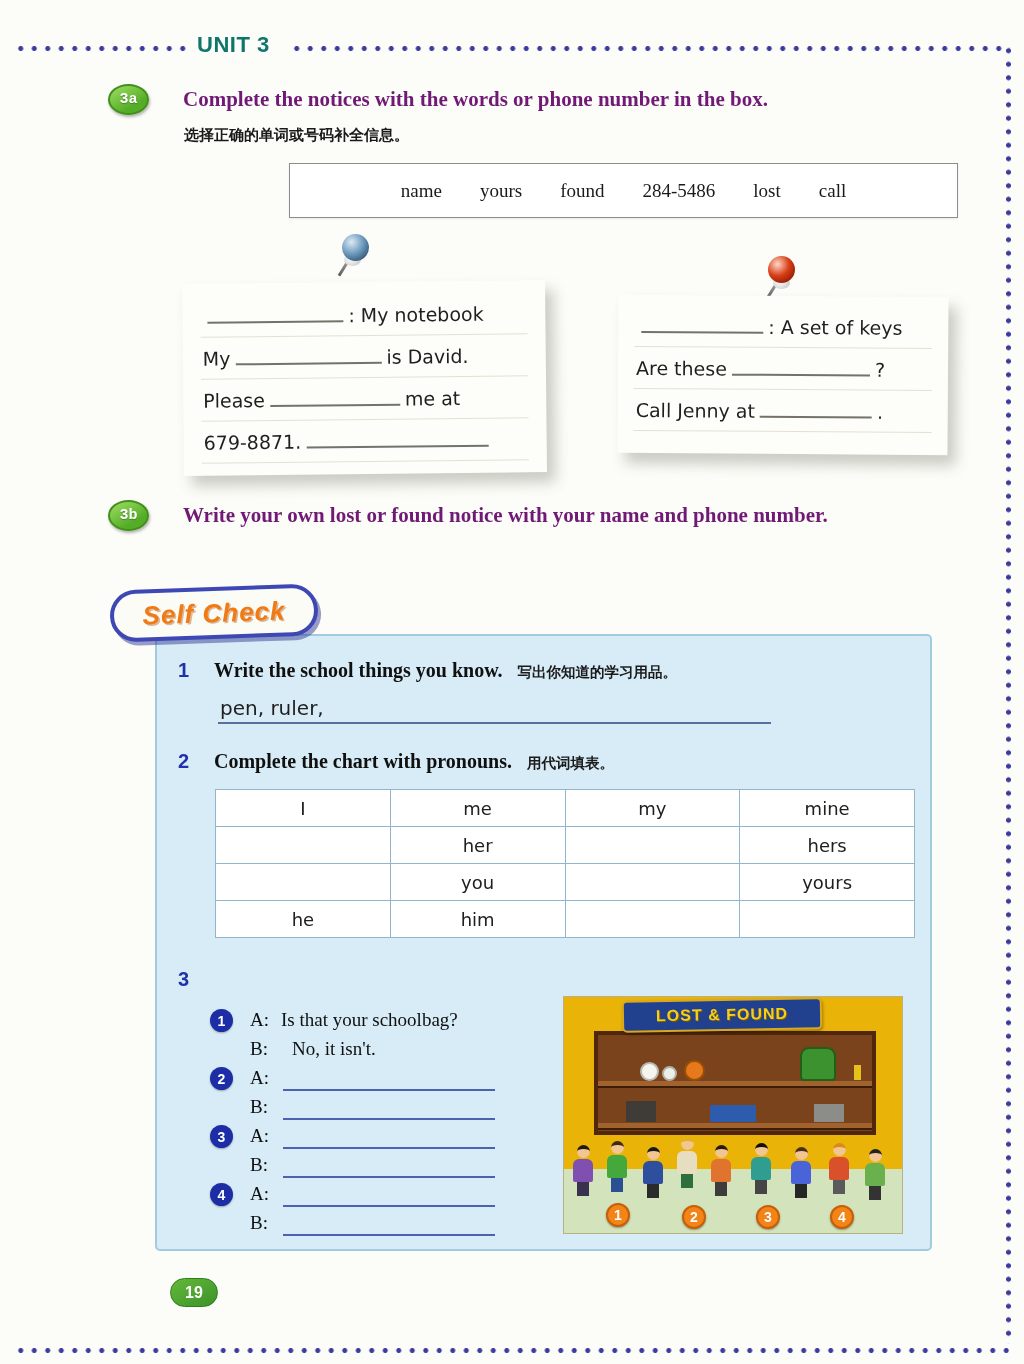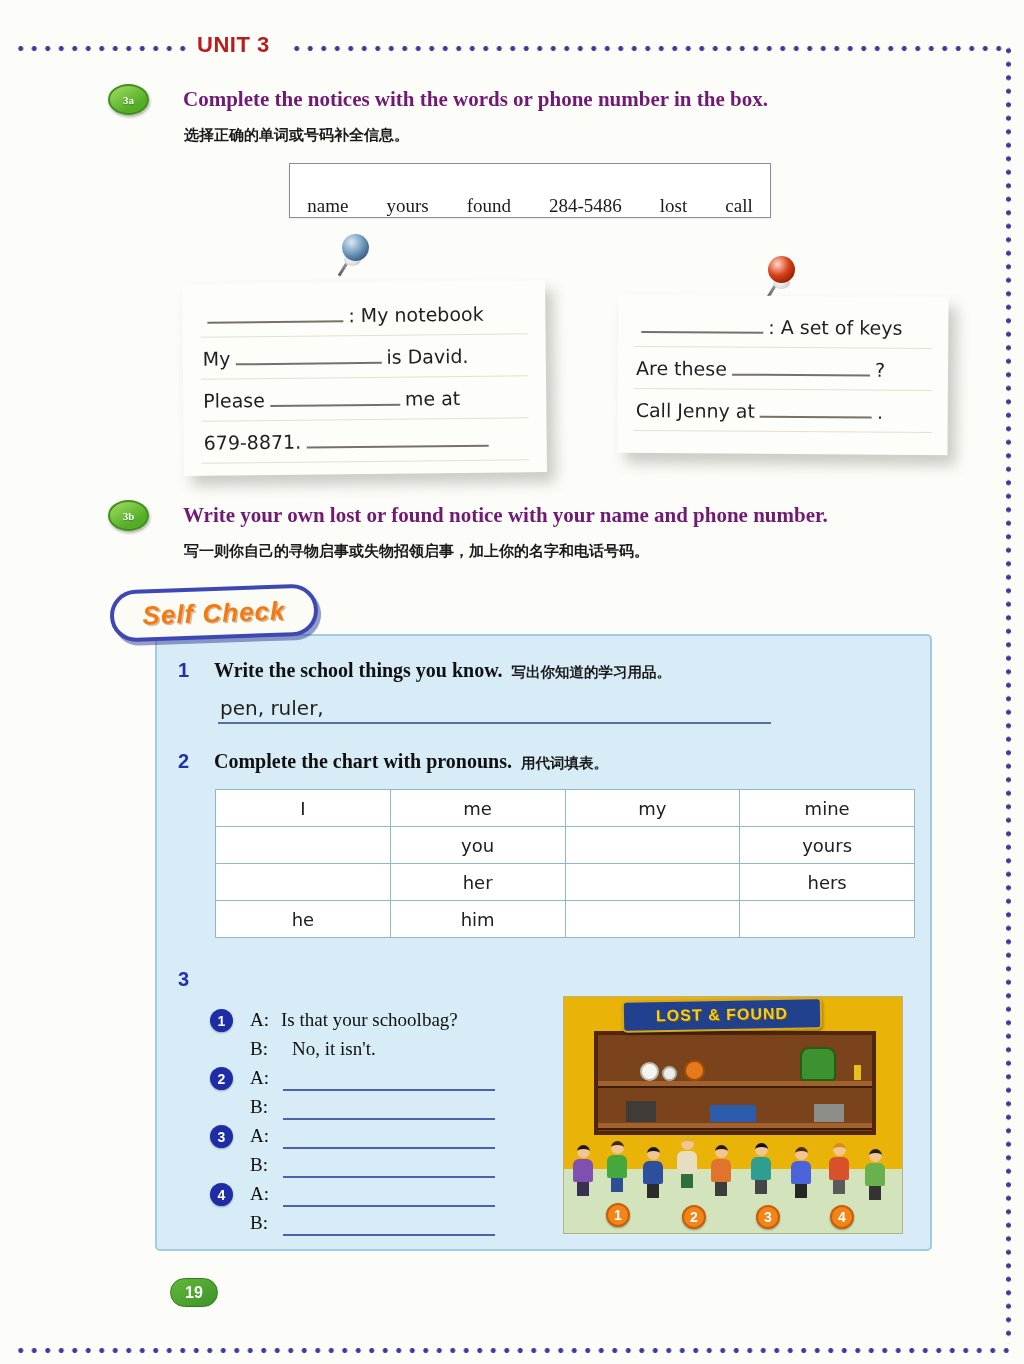--- a/index.html
+++ b/index.html
@@ -2,47 +2,47 @@
 <html><head>
 <meta charset="utf-8">
 <style>
   *{margin:0;padding:0;box-sizing:border-box}
   html,body{width:1024px;height:1364px}
   body{background:#ffffff;font-family:"Liberation Serif",serif;position:relative}
   .page{position:absolute;left:0;top:0;width:1024px;height:1364px;background:#fcfcf8;overflow:hidden}
 
   .dots-h{position:absolute;height:9px;background-image:radial-gradient(circle,#3c3c9e 2.2px,transparent 2.8px);background-size:13.5px 9px;background-repeat:repeat-x}
   .dots-v{position:absolute;width:9px;background-image:radial-gradient(circle,#3c3c9e 2.2px,transparent 2.8px);background-size:9px 13.5px;background-repeat:repeat-y}
-  .unit-label{position:absolute;left:197px;top:32px;font-family:"Liberation Sans",sans-serif;font-weight:bold;font-size:22px;color:#b91c1c;letter-spacing:.5px}
-
-  .badge{position:absolute;width:41px;height:31px;border-radius:50%;background:linear-gradient(150deg,#97d75c 10%,#54ad27 70%);border:2px solid #418f1c;color:#fff;font-family:Liberation Serif, serif;font-weight:bold;font-size:11px;display:flex;align-items:center;justify-content:center;box-shadow:1px 2px 3px rgba(0,0,0,.3);text-shadow:0 1px 1px rgba(0,0,0,.3)}
+  .unit-label{position:absolute;left:197px;top:32px;font-family:"Liberation Sans",sans-serif;font-weight:bold;font-size:22px;color:#0f766e;letter-spacing:.5px}
+
+  .badge{position:absolute;width:41px;height:31px;border-radius:50%;background:linear-gradient(150deg,#97d75c 10%,#54ad27 70%);border:2px solid #418f1c;color:#fff;font-family:Liberation Mono, monospace;font-weight:bold;font-size:15px;display:flex;align-items:center;justify-content:center;box-shadow:1px 2px 3px rgba(0,0,0,.3);text-shadow:0 1px 1px rgba(0,0,0,.3)}
   .h-title{position:absolute;font-family:"Liberation Serif",serif;font-weight:bold;font-size:21px;color:#701a75;white-space:nowrap}
   .h-cn{position:absolute;font-family:"DejaVu Sans",sans-serif;font-weight:bold;font-size:15px;color:#1a1a1a;white-space:nowrap}
 
-  .word-box{position:absolute;left:289px;top:163px;width:482px;height:55px;background:#fff;border:1px solid #8d8d8d;display:flex;align-items:flex-end;justify-content:center;gap:38px;box-shadow:0 1px 2px rgba(0,0,0,.08)}
+  .word-box{position:absolute;left:289px;top:163px;width:669px;height:55px;background:#fff;border:1px solid #8d8d8d;display:flex;align-items:center;justify-content:center;gap:38px;box-shadow:0 1px 2px rgba(0,0,0,.08)}
   .word-box span{font-size:19px;color:#1a1a1a}
 
   .notice{position:absolute;background:#fdfdf9;box-shadow:8px 10px 14px rgba(90,90,75,.3)}
   .nline{height:42px;line-height:42px;white-space:nowrap;border-bottom:1px solid #e4e1d1;padding:0 2px}
   .hand{font-family:"DejaVu Sans",sans-serif;font-size:19px;color:#1f1f1f}
   .blank{display:inline-block;height:28px;border-bottom:2px solid #74726a;margin:0 5px;vertical-align:baseline}
 
   .pin{position:absolute;width:36px;height:48px}
   .pin-ball{position:absolute;width:27px;height:27px;border-radius:50%}
   .pin-base{position:absolute;width:17px;height:12px;border-radius:50%;background:radial-gradient(circle at 40% 35%,#ffffff,#bfbfbf)}
   .pin-needle{position:absolute;width:3px;height:17px;background:linear-gradient(#9a9a9a,#5f5f5f);transform:rotate(32deg)}
 
   .sc-oval{position:absolute;left:110px;top:587px;width:208px;height:52px;border:4px solid #3e48b4;border-radius:28px;background:#fcfcf6;display:flex;align-items:center;justify-content:center;transform:rotate(-2deg);box-shadow:3px 4px 0 rgba(52,62,150,.5)}
   .sc-oval span{font-family:"Liberation Sans",sans-serif;font-weight:bold;font-style:italic;font-size:26px;color:#f27a12;letter-spacing:1px;text-shadow:1.5px 1.5px 0 rgba(150,60,0,.35)}
 
   .panel{position:absolute;left:155px;top:634px;width:777px;height:617px;background:#d7ecf6;border:2px solid #a3cbdf;border-radius:5px}
   .item-num{position:absolute;font-family:"Liberation Sans",sans-serif;font-weight:bold;font-size:20px;color:#2131ac}
   .item-head{position:absolute;white-space:nowrap}
   .item-head .en{font-family:"Liberation Serif",serif;font-weight:bold;font-size:20px;color:#101010}
-  .item-head .cn{font-family:"DejaVu Sans",sans-serif;font-weight:bold;font-size:14.5px;color:#1a1a1a;margin-left:9px}
+  .item-head .cn{font-family:"DejaVu Sans",sans-serif;font-weight:bold;font-size:14.5px;color:#1a1a1a;margin-left:15px}
   .answer-line{position:absolute;border-bottom:2px solid #56719e}
   .answer-line .hand{position:absolute;left:2px;bottom:2px;font-size:20px}
 
   .pron-table{position:absolute;left:215px;top:789px;width:700px;border-collapse:collapse;background:#fff}
   .pron-table td{border:1px solid #8fb6ca;width:25%;height:37px;text-align:center;font-family:"DejaVu Sans",sans-serif;font-size:18px;color:#202020}
 
   .cnum{position:absolute;width:23px;height:23px;border-radius:50%;background:#1d2da6;color:#fff;font-family:"Liberation Sans",sans-serif;font-weight:bold;font-size:14px;display:flex;align-items:center;justify-content:center;box-shadow:0 1px 2px rgba(0,0,0,.3)}
   .ab{position:absolute;font-family:"Liberation Serif",serif;font-size:19px;color:#101010}
   .conv-text{position:absolute;font-family:"Liberation Serif",serif;font-size:19px;color:#101010;white-space:nowrap}
   .conv-blank{position:absolute;height:24px;border-bottom:2px solid #4d62ae}
@@ -106,21 +106,20 @@
   </div>
 
   <div class="notice hand" style="left:618px;top:296px;width:330px;height:158px;padding:10px 16px 4px;transform:rotate(0.4deg);">
     <div class="nline"><span class="blank" style="width:122px;"></span><span>: A set of keys</span></div>
     <div class="nline"><span>Are these</span><span class="blank" style="width:138px;"></span><span>?</span></div>
     <div class="nline"><span>Call Jenny at</span><span class="blank" style="width:112px;"></span><span>.</span></div>
   </div>
 
   <div class="badge" style="left:108px;top:500px;">3b</div>
   <div class="h-title" style="left:183px;top:503px;">Write your own lost or found notice with your name and phone number.</div>
-  <div class="h-cn" style="left:184px;top:542px;">写一则你自己的寻物启事或失物招领启事，加上你的名字和电话号码。</div>
 
   <div class="panel"></div>
   <div class="sc-oval">
       <span>Self Check</span>
     </div>
 
   <div class="item-num" style="left:178px;top:659px;">1</div>
   <div class="item-head" style="left:214px;top:659px;">
     <span class="en">Write the school things you know.</span><span class="cn">写出你知道的学习用品。</span>
   </div>
@@ -136,29 +135,29 @@
   <table class="pron-table">
     <tbody>
         <tr>
       <td>I</td>
       <td>me</td>
       <td>my</td>
       <td>mine</td>
     </tr>
     <tr>
       <td></td>
+      <td>her</td>
+      <td></td>
+      <td>hers</td>
+    </tr>
+    <tr>
+      <td></td>
       <td>you</td>
       <td></td>
       <td>yours</td>
-    </tr>
-    <tr>
-      <td></td>
-      <td>her</td>
-      <td></td>
-      <td>hers</td>
     </tr>
     <tr>
       <td>he</td>
       <td>him</td>
       <td></td>
       <td></td>
     </tr>
   </tbody>
     </table>
 

